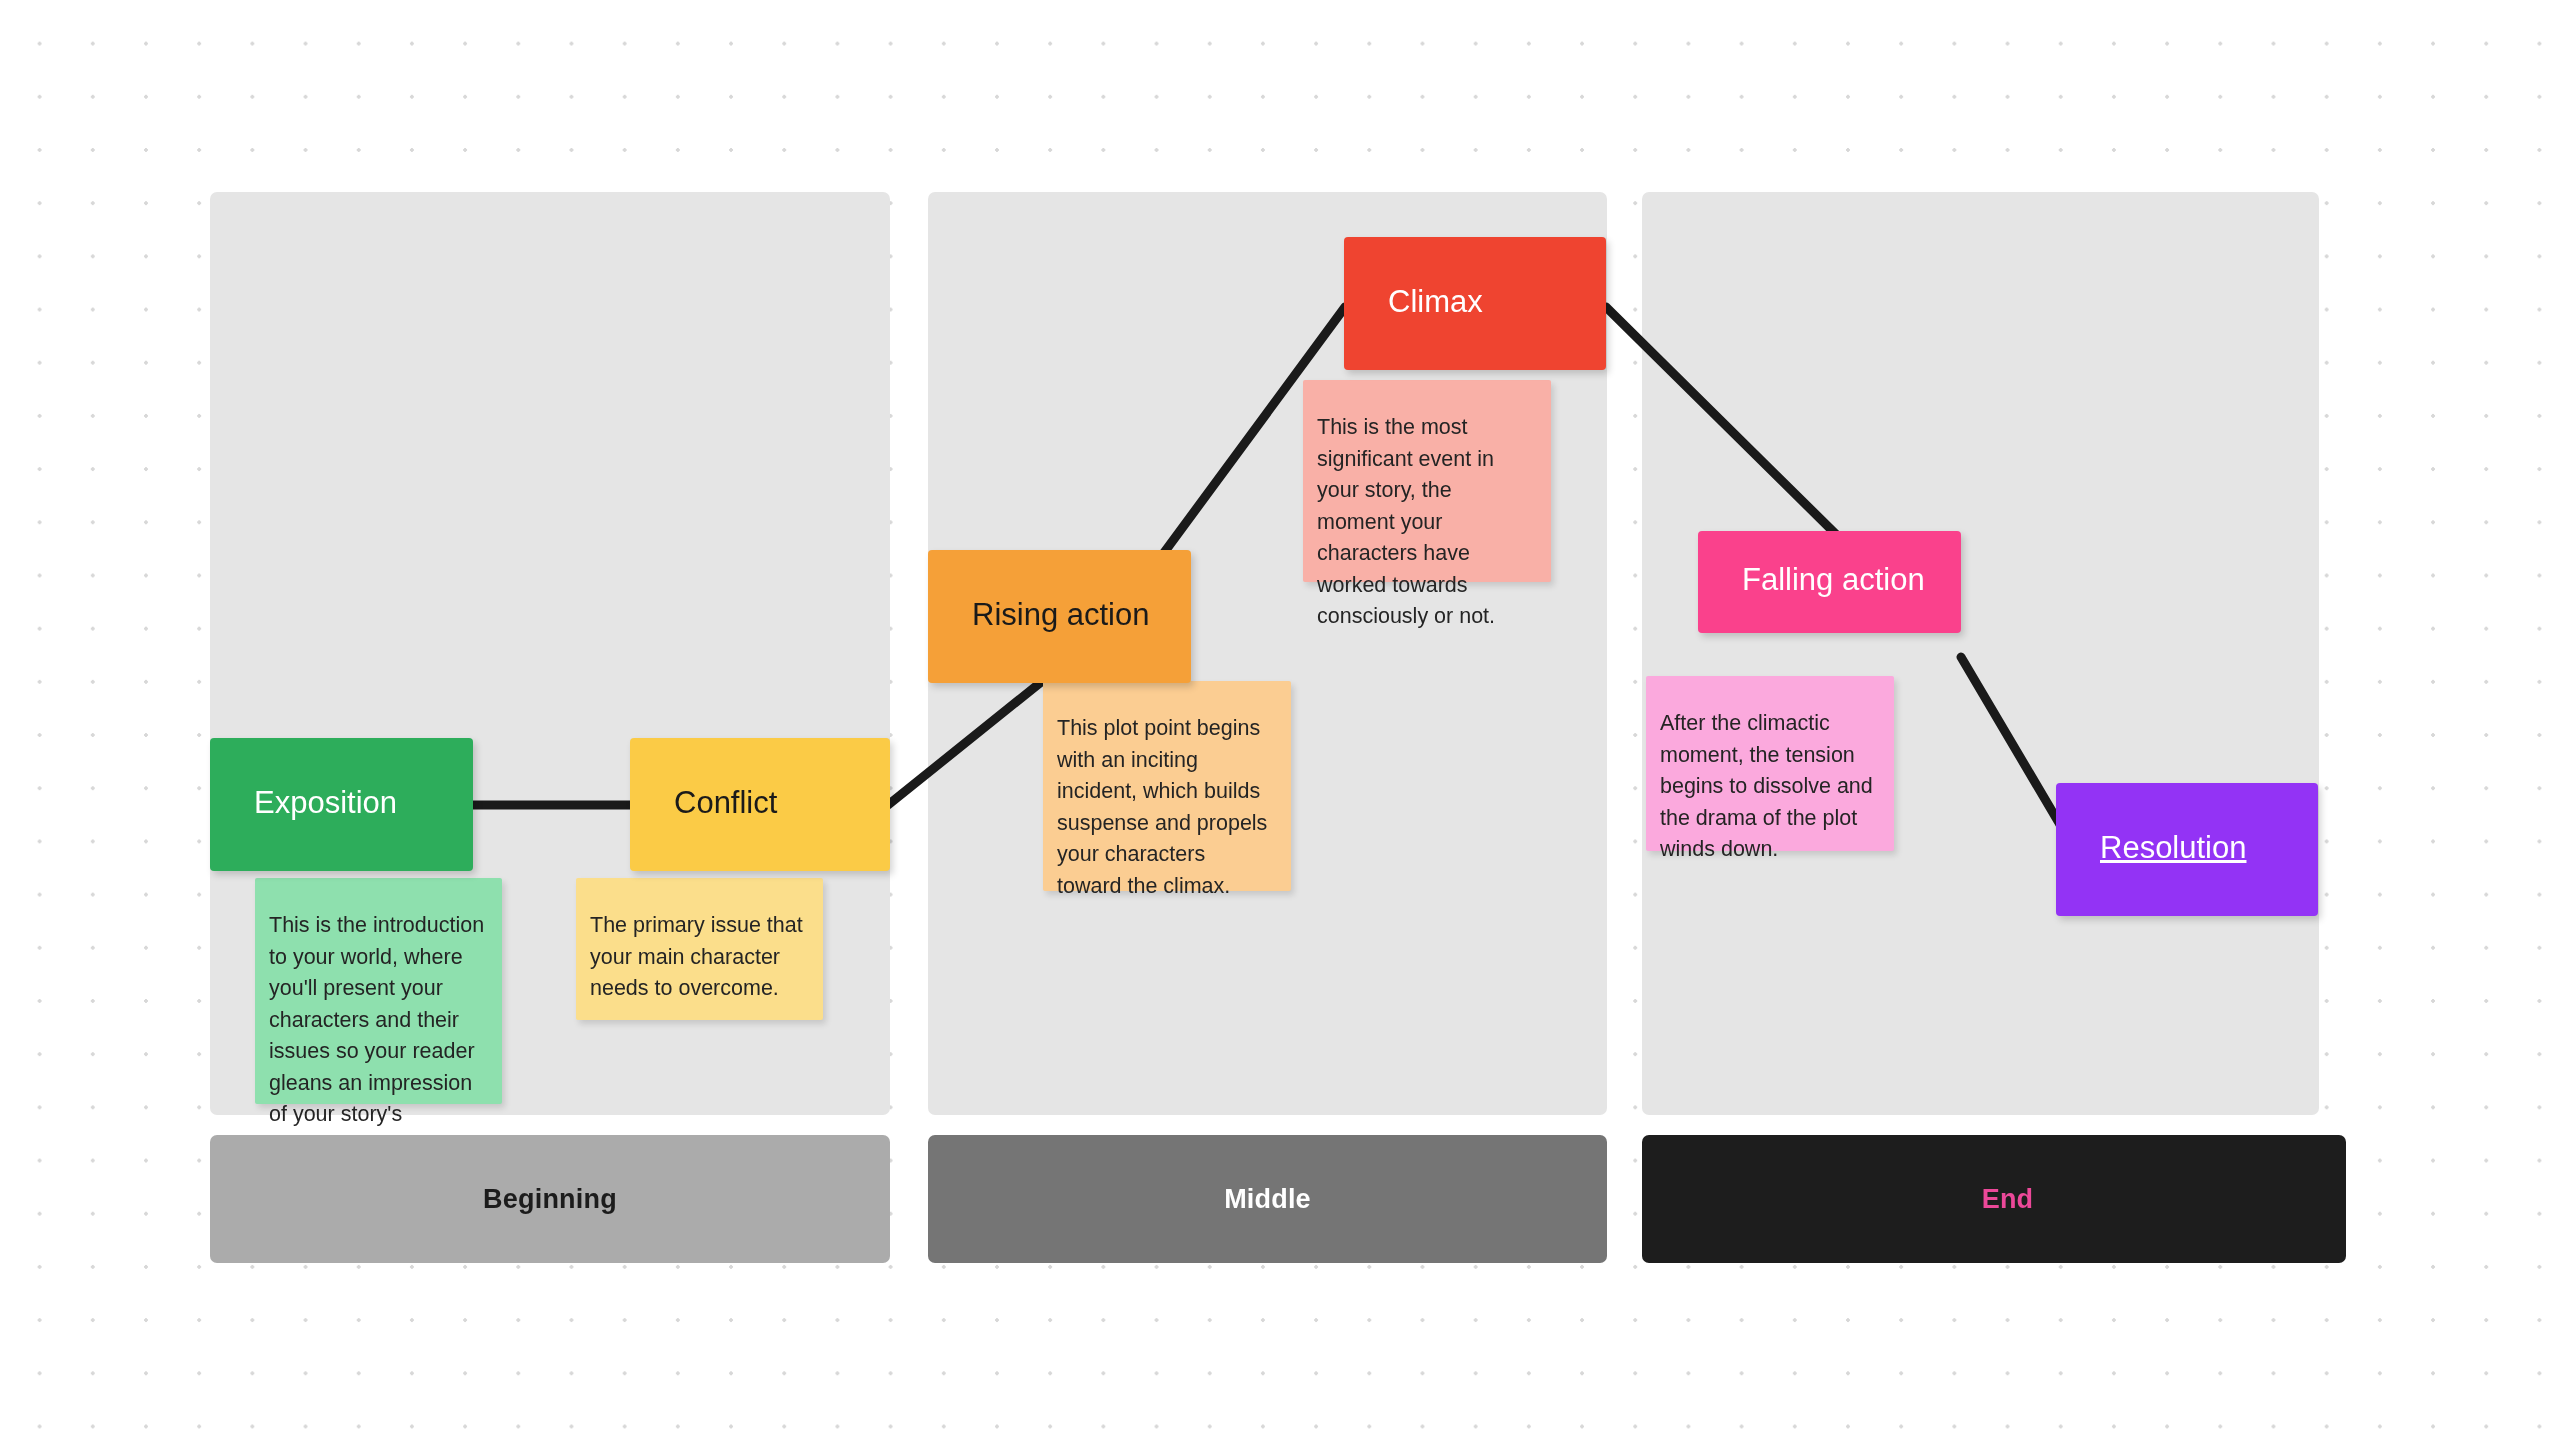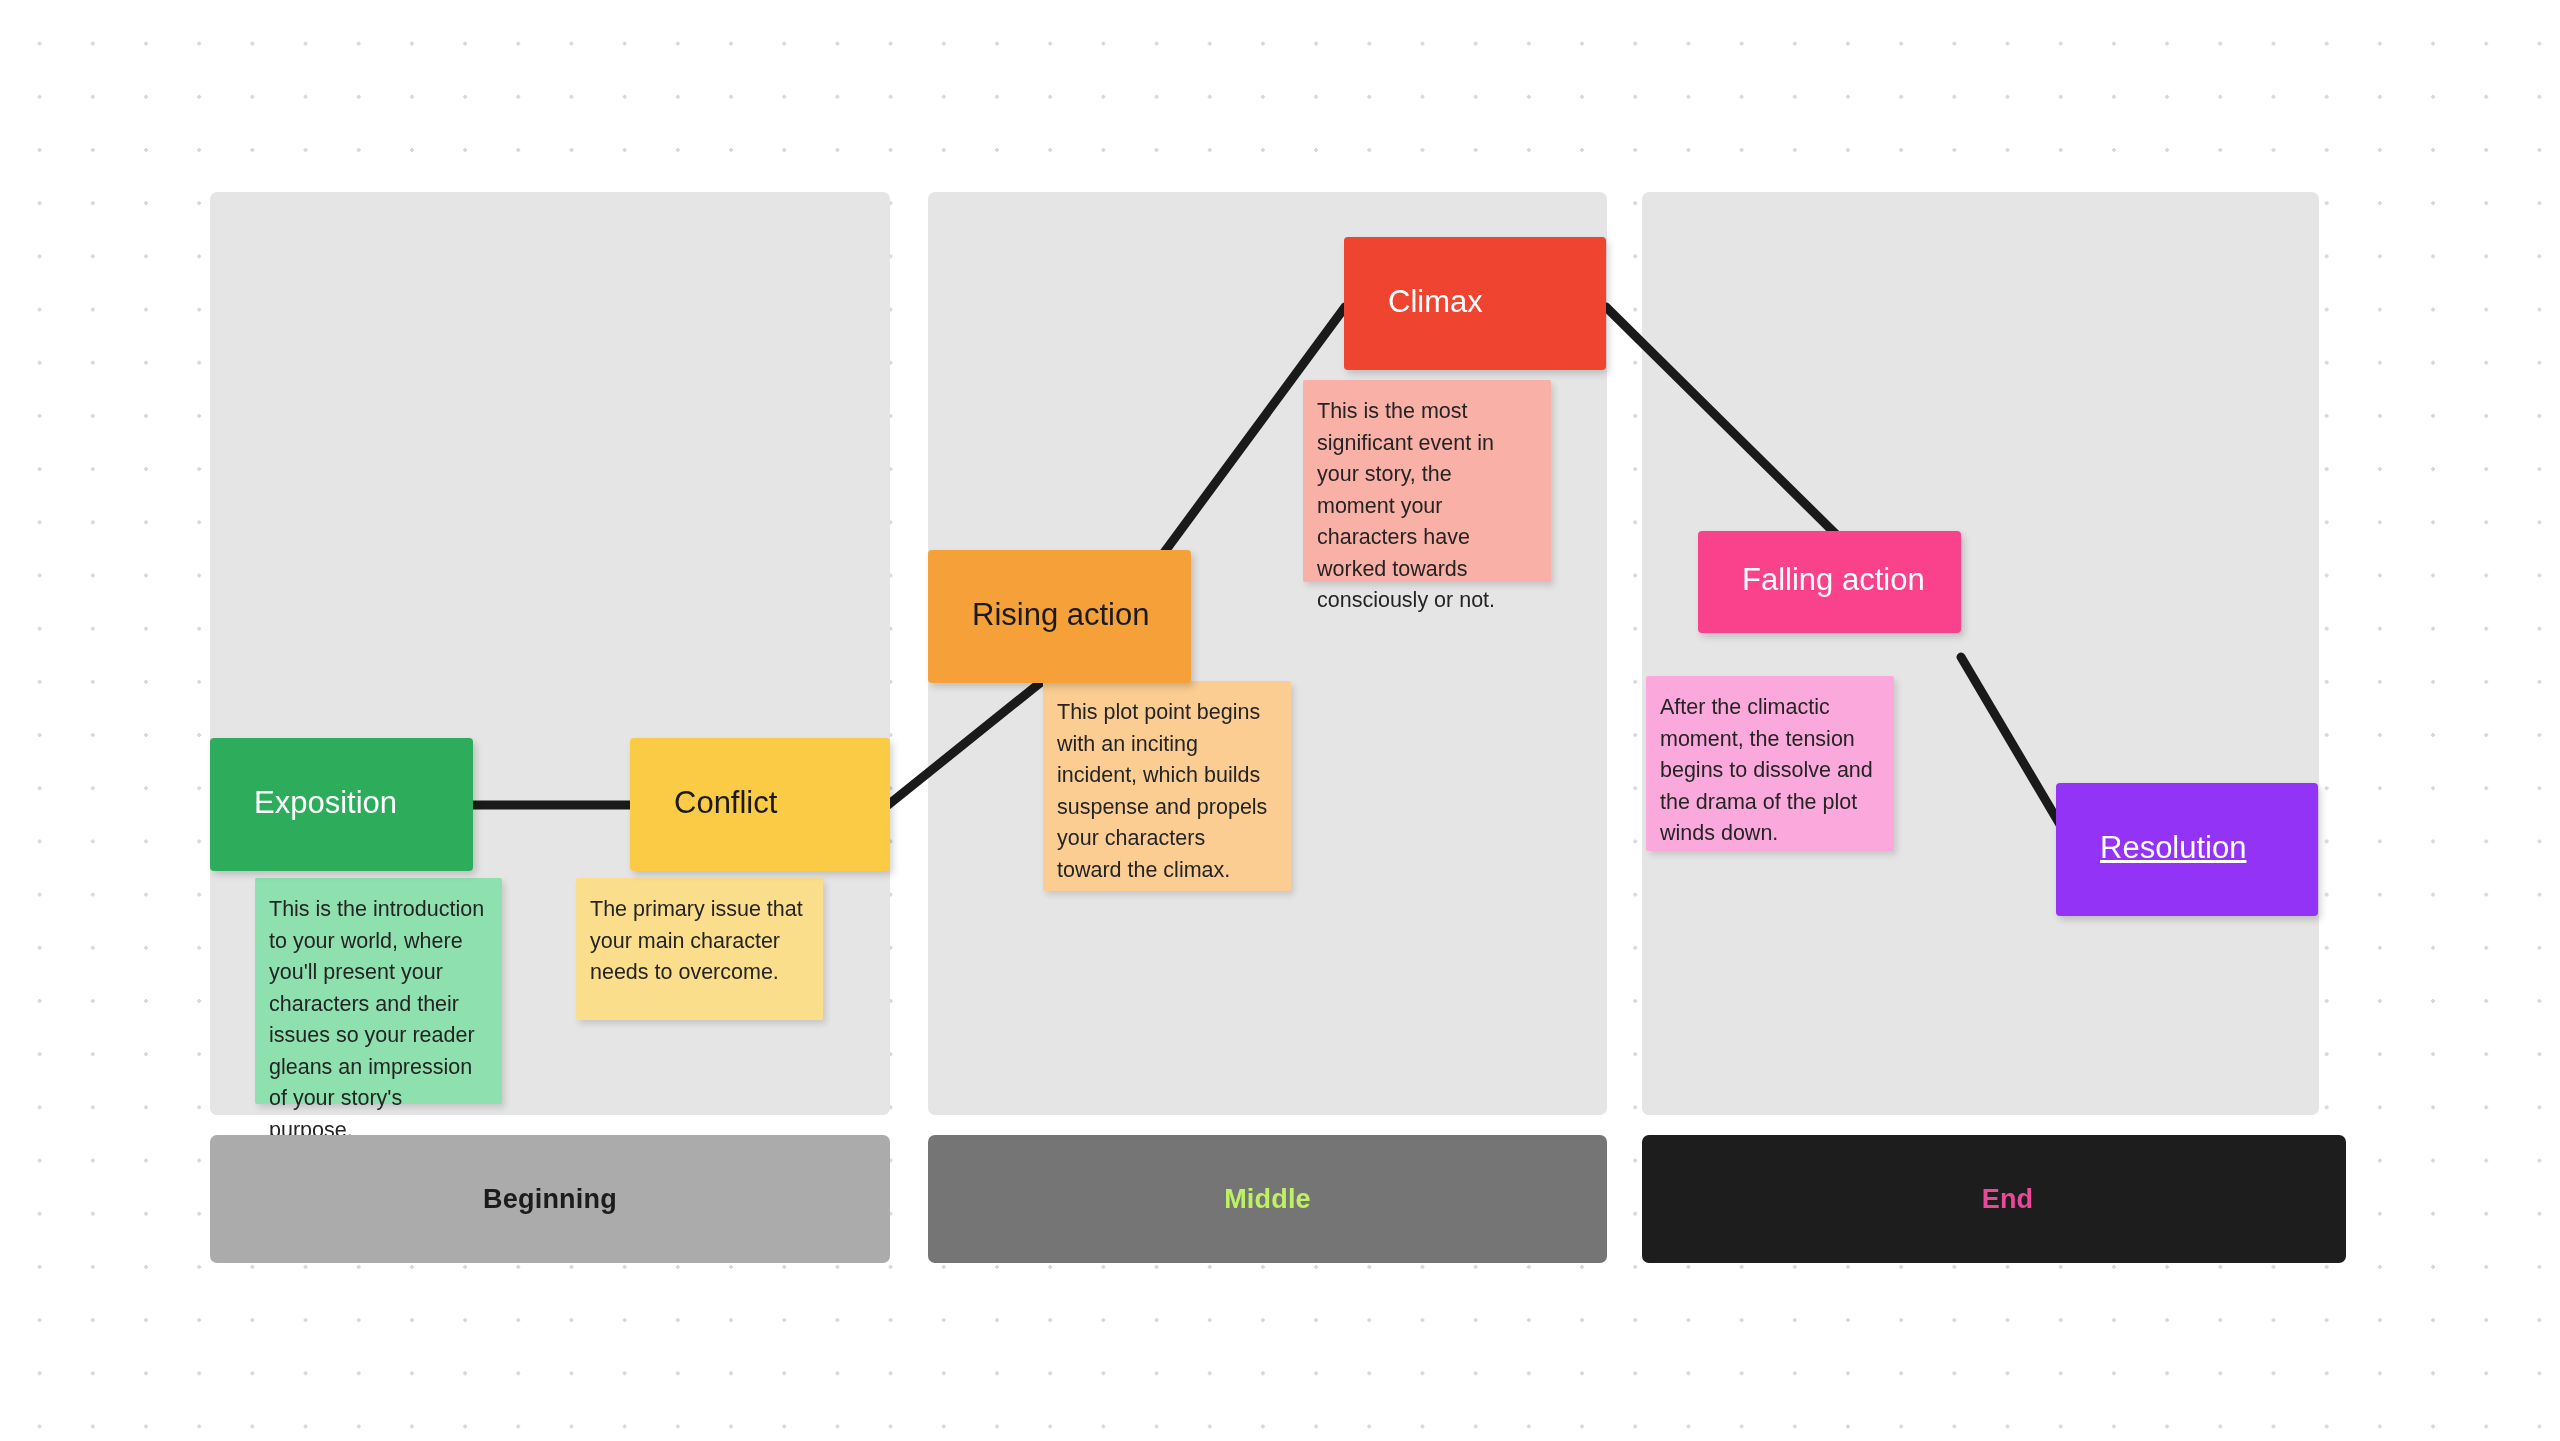--- a/index.html
+++ b/index.html
@@ -16,31 +16,31 @@
   }
   .panel{
     position:absolute;background:#E5E5E5;border-radius:7px;
   }
   .phasebar{
     position:absolute;border-radius:7px;
     display:flex;align-items:center;justify-content:center;
     font-weight:bold;font-size:27px;letter-spacing:.2px;
   }
   #bar-beginning{background:#ABABAB;color:#1c1c1c;}
-  #bar-middle{background:#757575;color:#bef264;}
+  #bar-middle{background:#757575;color:#ffffff;}
   #bar-end{background:#1D1D1D;color:#ec4899;padding-left:27px;}
 
   svg#links{position:absolute;left:0;top:0;width:2560px;height:1441px;overflow:visible;}
   svg#links path{stroke:#1A1A1A;stroke-width:9;fill:none;stroke-linecap:round;stroke-linejoin:round;}
 
   .note{
     position:absolute;border-radius:2px;
     box-shadow:3px 4px 6px rgba(0,0,0,.13);
     font-size:21.5px;line-height:31.5px;color:#242424;
-    padding:16px 16px 16px 14px;box-sizing:border-box;
+    padding:32px 16px 16px 14px;box-sizing:border-box;
   }
   .card{
     position:absolute;border-radius:4px;
     box-shadow:3px 4px 7px rgba(0,0,0,.17);
     display:flex;align-items:center;
     font-size:31px;font-weight:400;
     padding:0 0 4px 44px;box-sizing:border-box;
     overflow:hidden;
   }
   .card.dark-text{color:#1a1a1a;}

